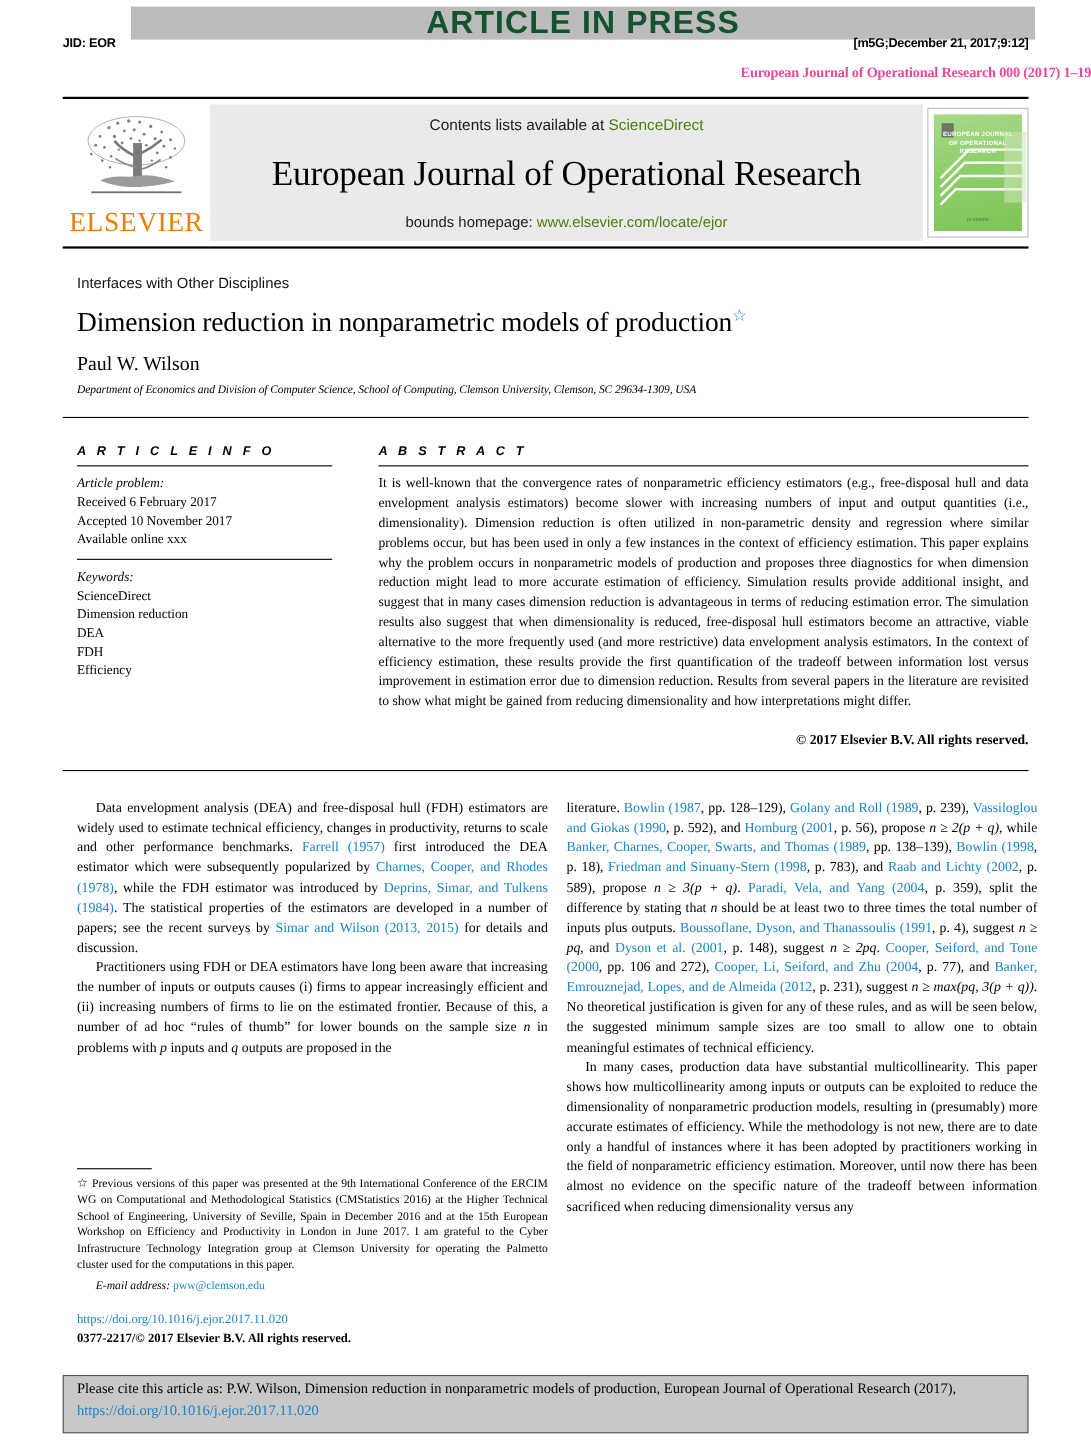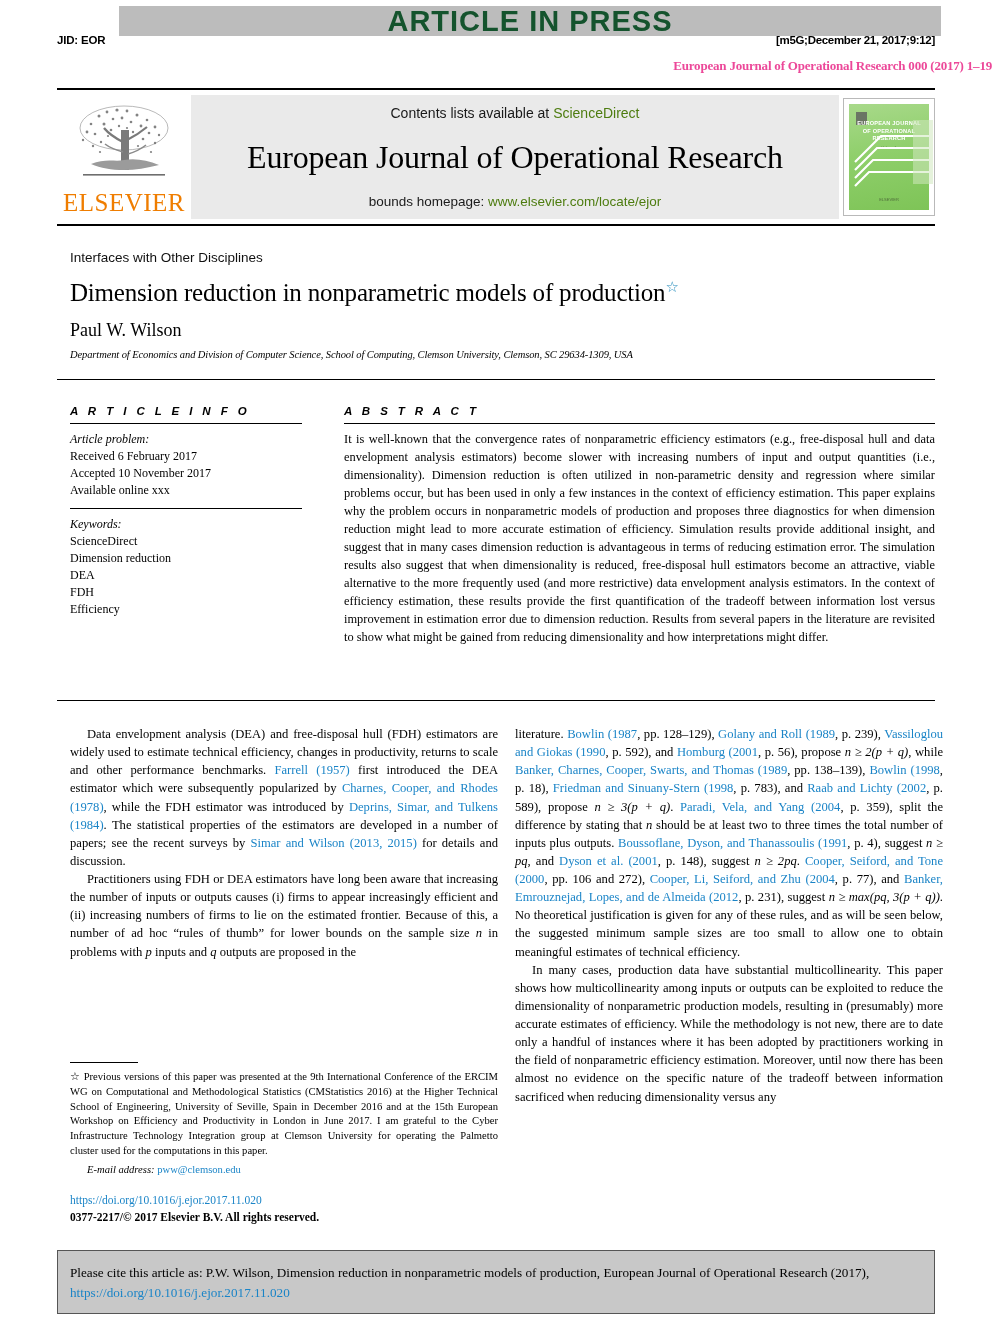--- a/index.html
+++ b/index.html
@@ -243,21 +243,21 @@
   }
   .doi-block a { color: #1a84c7; text-decoration: none; }
   .doi-block .issn { font-weight: bold; }
 
   
   .cite-box {
     position: absolute;
     left: 57px; top: 1250px; width: 878px;
     background: #c8c8c8;
     border: 1.5px solid #555;
-    padding: 12px 12px 10px;
+    padding: 1px 12px 10px;
     font-size: 13.2px;
     line-height: 1.5;
   }
   .cite-box a { color: #1a84c7; text-decoration: none; }
 </style>
 </head>
 <body>
 
 <div class="press-banner">ARTICLE IN PRESS</div>
 <div class="jid-line">JID: EOR</div>
@@ -371,20 +371,21 @@
     <div>DEA</div>
     <div>FDH</div>
     <div>Efficiency</div>
   </div>
 </div>
 
 <div class="abs-col">
   <div class="sec-head">A B S T R A C T</div>
   <div class="hr-dark"></div>
   <div class="abs-body">It is well-known that the convergence rates of nonparametric efficiency estimators (e.g., free-disposal hull and data envelopment analysis estimators) become slower with increasing numbers of input and output quantities (i.e., dimensionality). Dimension reduction is often utilized in non-parametric density and regression where similar problems occur, but has been used in only a few instances in the context of efficiency estimation. This paper explains why the problem occurs in nonparametric models of production and proposes three diagnostics for when dimension reduction might lead to more accurate estimation of efficiency. Simulation results provide additional insight, and suggest that in many cases dimension reduction is advantageous in terms of reducing estimation error. The simulation results also suggest that when dimensionality is reduced, free-disposal hull estimators become an attractive, viable alternative to the more frequently used (and more restrictive) data envelopment analysis estimators. In the context of efficiency estimation, these results provide the first quantification of the tradeoff between information lost versus improvement in estimation error due to dimension reduction. Results from several papers in the literature are revisited to show what might be gained from reducing dimensionality and how interpretations might differ.</div>
+  <div class="abs-copy">© 2017 Elsevier B.V. All rights reserved.</div>
 </div>
 
 <div class="rule-thin" style="top:700px;"></div>
 
 <div class="col left">
   <p><span>Data envelopment analysis (DEA) and free-disposal hull (FDH) estimators are widely used to estimate technical efficiency, changes in productivity, returns to scale and other performance benchmarks. </span><a class="cite" href="#">Farrell (1957)</a><span> first introduced the DEA estimator which were subsequently popularized by </span><a class="cite" href="#">Charnes, Cooper, and Rhodes (1978)</a><span>, while the FDH estimator was introduced by </span><a class="cite" href="#">Deprins, Simar, and Tulkens (1984)</a><span>. The statistical properties of the estimators are developed in a number of papers; see the recent surveys by </span><a class="cite" href="#">Simar and Wilson (2013, 2015)</a><span> for details and discussion.</span></p>
   <p><span>Practitioners using FDH or DEA estimators have long been aware that increasing the number of inputs or outputs causes (i) firms to appear increasingly efficient and (ii) increasing numbers of firms to lie on the estimated frontier. Because of this, a number of ad hoc “rules of thumb” for lower bounds on the sample size </span><span class="mathit">n</span><span> in problems with </span><span class="mathit">p</span><span> inputs and </span><span class="mathit">q</span><span> outputs are proposed in the</span></p>
 </div>
 
 <div class="col right">

